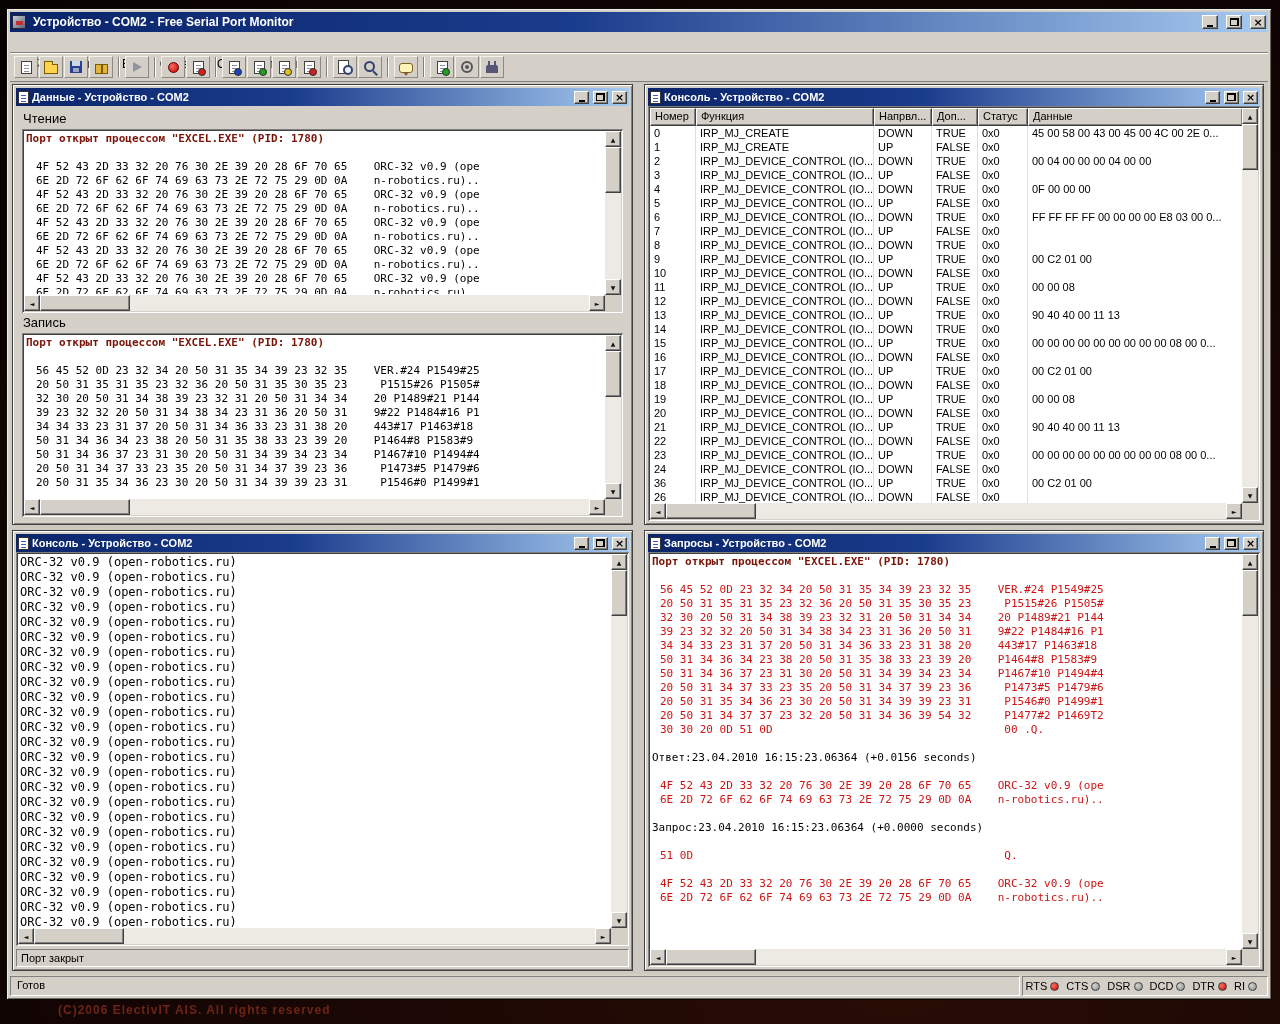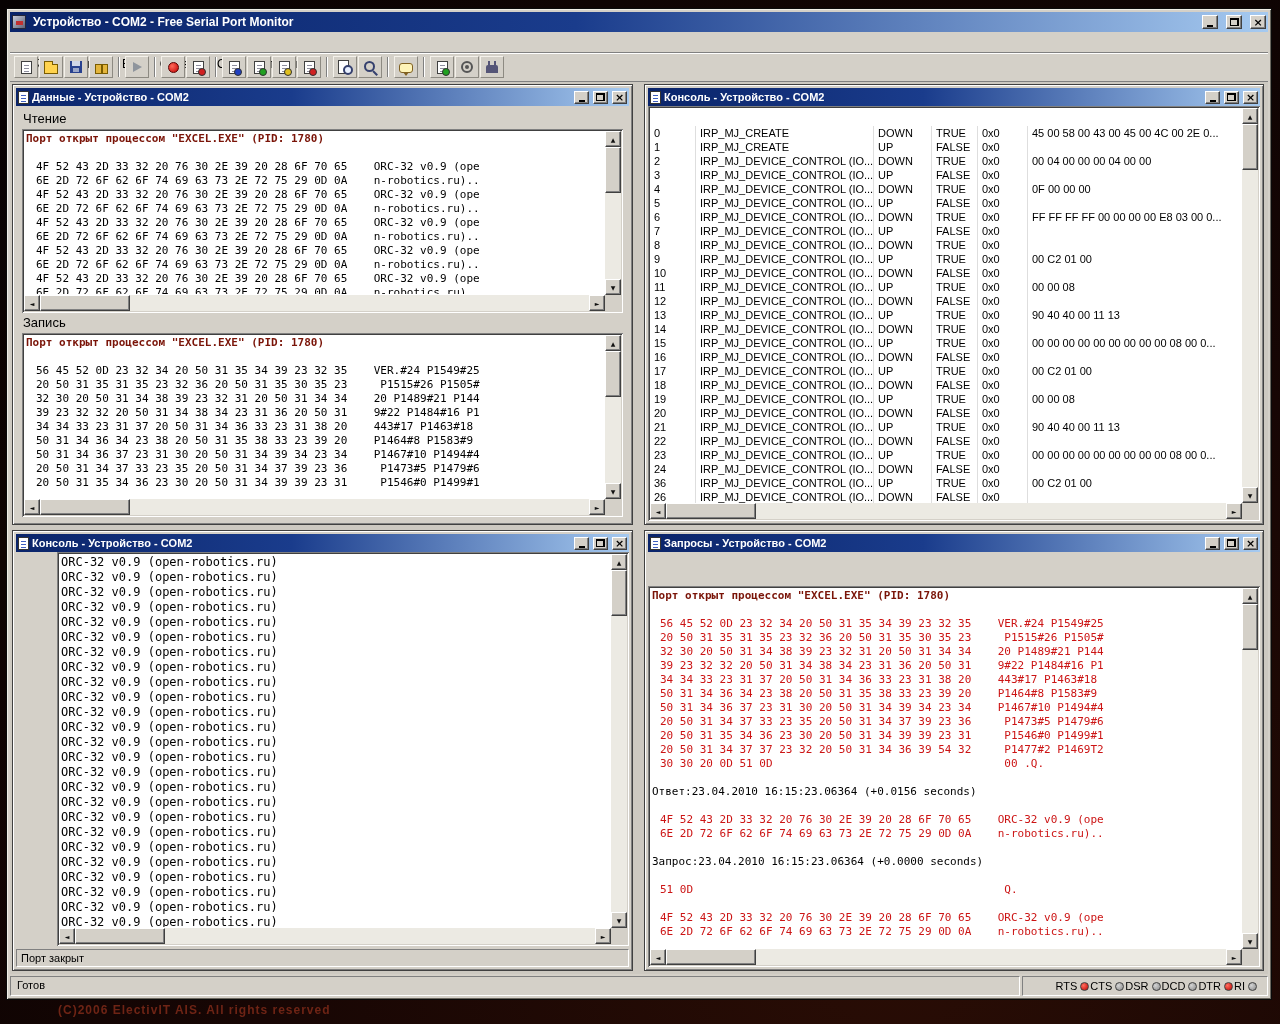--- a/index.html
+++ b/index.html
@@ -117,21 +117,21 @@
   .req-block{margin-bottom:14px;}
   .req-title .mono{color:var(--port-line,#7a1408);font-weight:bold;}
   .req-label .mono{color:#000;}
   .req-hex .mono{color:var(--hex-text,#cc1414);}
   .req-hex{padding-left:8px;}
 
   
   .statusbar{flex:0 0 20px;margin-top:2px;display:flex;gap:2px;align-items:stretch;}
   .status-panel{border:1px solid;border-color:#808080 #fff #fff #808080;font-size:11px;padding:2px 6px;background:#d4d0c8;}
   .status-main{flex:1;}
-  .status-leds{width:246px;display:flex;align-items:center;gap:1px;justify-content:flex-end;padding-right:10px;}
+  .status-leds{width:246px;display:flex;align-items:center;gap:7px;justify-content:flex-end;padding-right:10px;}
   .led-item{display:flex;align-items:center;gap:3px;font-size:11px;}
   .led{width:9px;height:9px;border-radius:50%;border:1px solid #404040;}
   .led.on{background:radial-gradient(circle at 35% 35%, #ff7060, var(--led-on,#c00000));}
   .led.off{background:radial-gradient(circle at 35% 35%, #d4d4d4, #8a8a8a);}
 </style>
 </head>
 <body>
 
 <div class="desktop">
   <div class="wallpaper-text">(C)2006 ElectivIT AIS. All rights reserved</div>
@@ -304,20 +304,28 @@
             </span>
           <span class="c-btn">
               <span class="g-restore"></span>
             </span>
           <span class="c-btn">
               <span class="g-close">×</span>
             </span>
         </div>
         <div class="c-body">
           <div class="t-area">
+            <div class="t-header" id="table-header">
+                <div class="t-hcell c0">Номер</div>
+                <div class="t-hcell c1">Функция</div>
+                <div class="t-hcell c2">Напрвл...</div>
+                <div class="t-hcell c3">Доп...</div>
+                <div class="t-hcell c4">Статус</div>
+                <div class="t-hcell c5 h5">Данные</div>
+              </div>
             <div class="t-rows" id="table-rows">
                 <div class="trow">
                   <div class="tcell c0">0</div>
                   <div class="tcell c1">IRP_MJ_CREATE</div>
                   <div class="tcell c2">DOWN</div>
                   <div class="tcell c3">TRUE</div>
                   <div class="tcell c4">0x0</div>
                   <div class="tcell c5">45 00 58 00 43 00 45 00 4C 00 2E 0...</div>
                 </div>
                 <div class="trow">
@@ -552,21 +560,21 @@
               <span class="g-min"></span>
             </span>
           <span class="c-btn">
               <span class="g-restore"></span>
             </span>
           <span class="c-btn">
               <span class="g-close">×</span>
             </span>
         </div>
         <div class="c-body">
-          <div class="textbox" style="flex:1;margin-left:41px;">
+          <div class="textbox" style="flex:1;">
             <div class="tb-inner" id="console-lines">
                 <div class="cline">ORC-32 v0.9 (open-robotics.ru)</div>
                 <div class="cline">ORC-32 v0.9 (open-robotics.ru)</div>
                 <div class="cline">ORC-32 v0.9 (open-robotics.ru)</div>
                 <div class="cline">ORC-32 v0.9 (open-robotics.ru)</div>
                 <div class="cline">ORC-32 v0.9 (open-robotics.ru)</div>
                 <div class="cline">ORC-32 v0.9 (open-robotics.ru)</div>
                 <div class="cline">ORC-32 v0.9 (open-robotics.ru)</div>
                 <div class="cline">ORC-32 v0.9 (open-robotics.ru)</div>
                 <div class="cline">ORC-32 v0.9 (open-robotics.ru)</div>
@@ -596,21 +604,21 @@
                 <div class="sb-btn" style="left: 0px;">◄</div>
                 <div class="sb-thumb" style="left: 16px; width: 90px; top: 0px; bottom: 0px;"></div>
                 <div class="sb-btn" style="right: 0px;">►</div>
               </div>
               <div class="sb-corner"></div>
             </div>
           <div class="console-status">Порт закрыт</div>
         </div>
       </div>
 
-      <div class="child" style="left:634px;top:448px;width:620px;height:441px;gap:34px;">
+      <div class="child" style="left:634px;top:448px;width:620px;height:441px;">
         <div class="c-titlebar">
           <span class="c-icon"></span>
           <span class="c-title">Запросы - Устройство - COM2</span>
           <span class="c-btn">
               <span class="g-min"></span>
             </span>
           <span class="c-btn">
               <span class="g-restore"></span>
             </span>
           <span class="c-btn">

